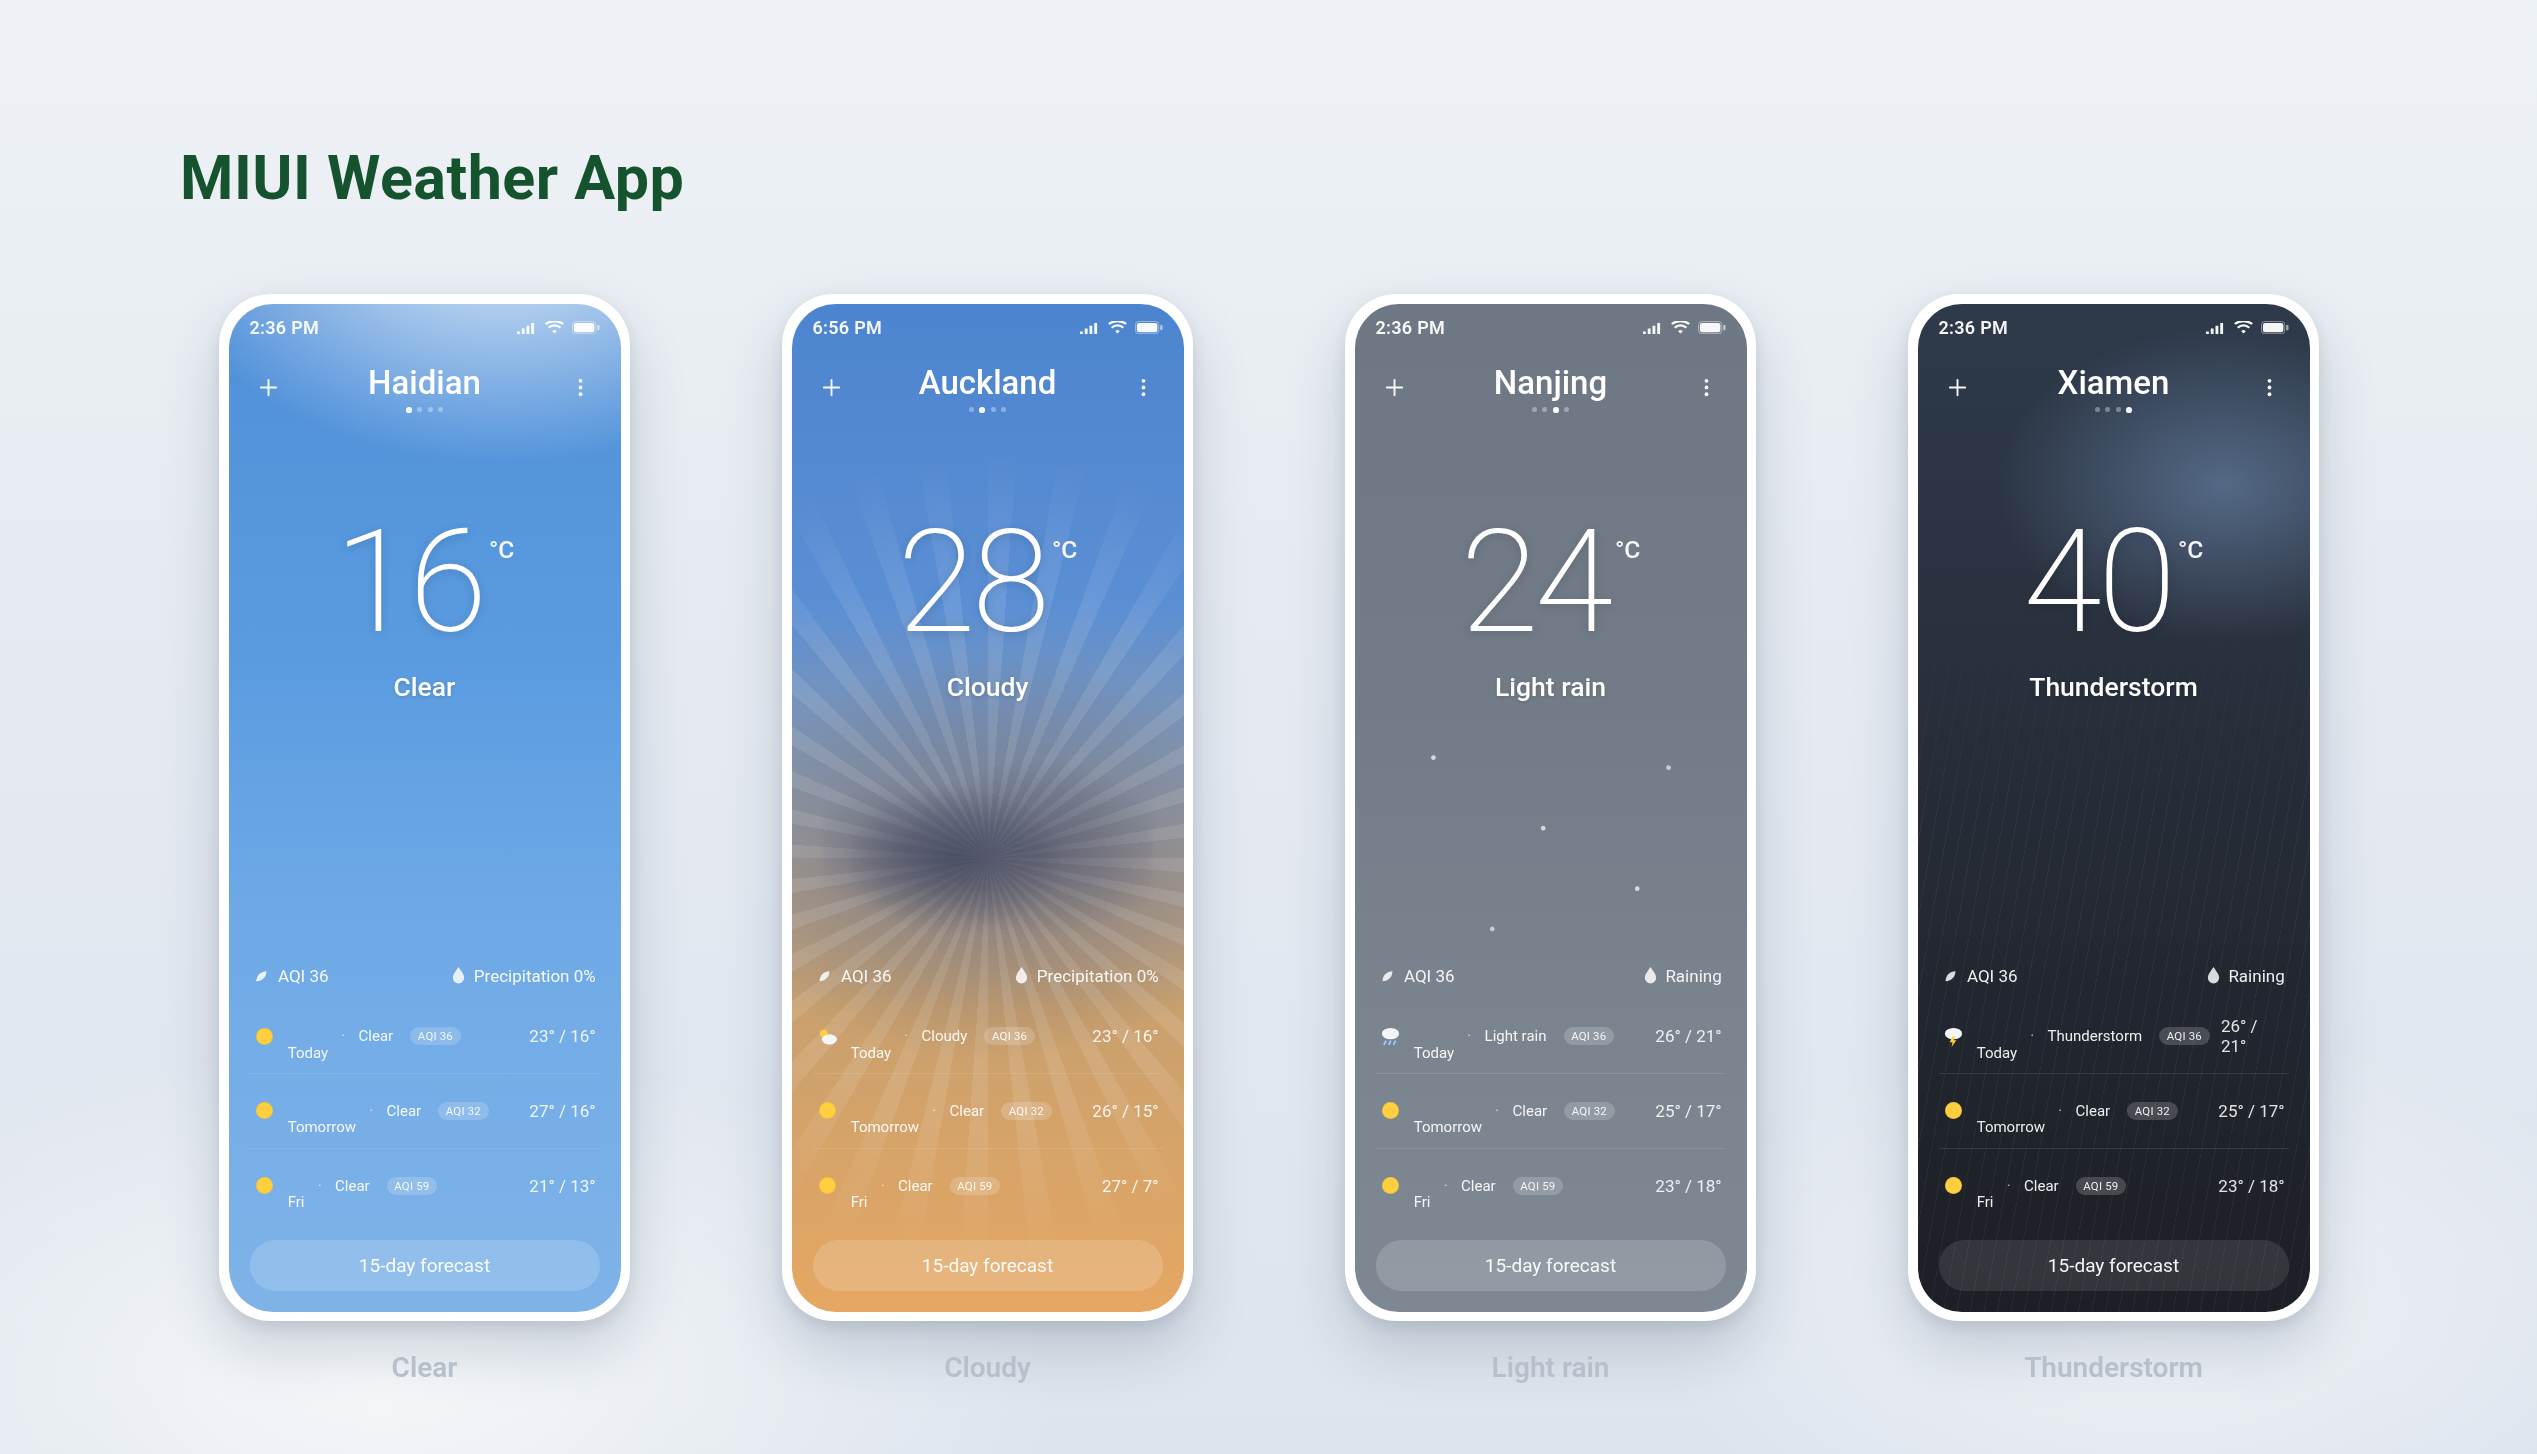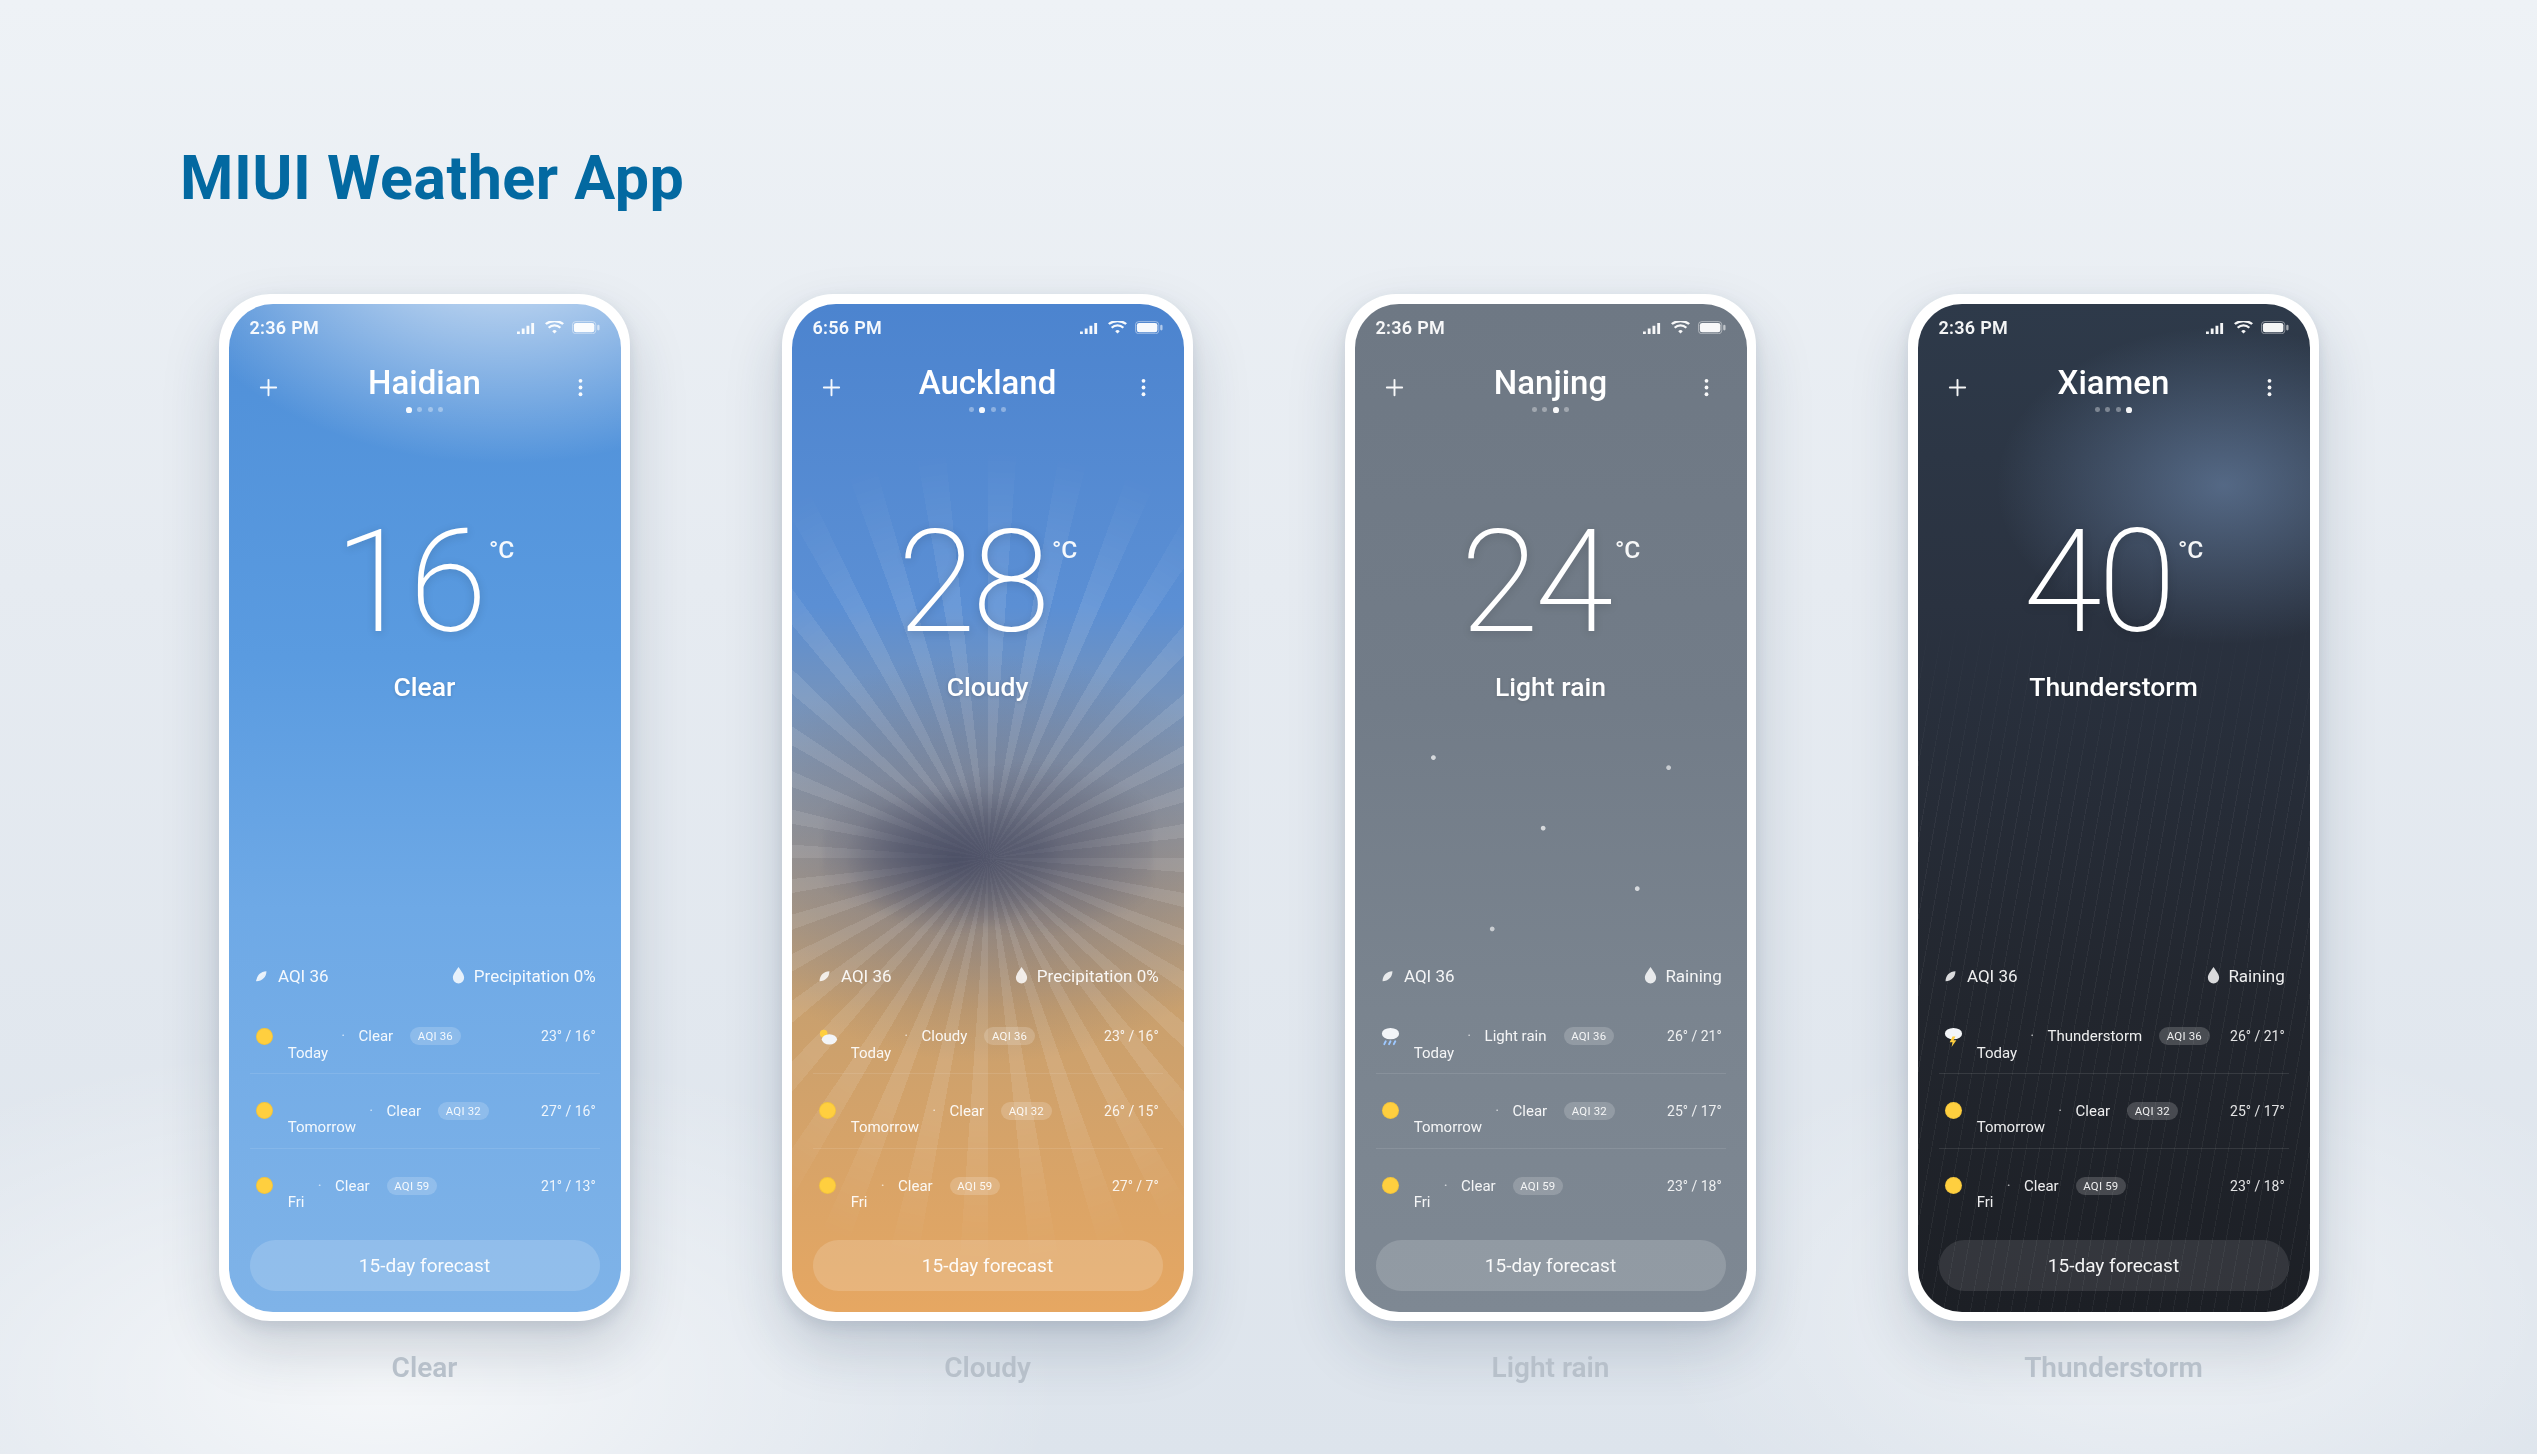--- a/index.html
+++ b/index.html
@@ -11,21 +11,21 @@
   }
   .bg-haze {
     position:absolute; inset:0;
     background:
       radial-gradient(1137px 568px at 15% 95%, rgba(255,255,255,.7), transparent 60%),
       radial-gradient(852px 474px at 85% 90%, rgba(255,255,255,.5), transparent 60%);
     pointer-events:none;
   }
   .title {
     position:absolute; left:180px; top:142px;
-    font-size:61px; font-weight:700; color:#0369a1;
+    font-size:61px; font-weight:700; color:#14532d;
     letter-spacing:0.5px;
   }
   .stage {
     position:absolute; left:0; right:0; top:294px;
     display:flex; justify-content:center; gap:152px;
   }
   
   .phone {
     width:411px; height:1027px;
     border-radius:51px;
@@ -158,21 +158,21 @@
   .fc-icon { width:23px; height:23px; flex:none; display:flex; align-items:center; justify-content:center; }
   .fc-day  { flex:none;margin-top:33px; }
   .fc-sep  { flex:none; opacity:.7; padding:0 1.9px; }
   .fc-cond { flex:none; }
   .aqi-pill {
     flex:none; margin-left:5.7px;
     font-size:11.4px; padding:1.9px 7.6px; border-radius:9.5px;
     background:rgba(255,255,255,.18); color:rgba(255,255,255,.9);
     letter-spacing:0.2px;
   }
-  .fc-temps { margin-left:auto; font-size:14px; opacity:.95; }
+  .fc-temps { margin-left:auto; font-size:17px; opacity:.95; }
 
   .forecast-btn {
     margin-top:17px;
     height:51px; border-radius:26.5px;
     display:flex; align-items:center; justify-content:center;
     font-size:19px; color:rgba(255,255,255,.95);
     background:rgba(255,255,255,.16);
   }
   .sky-3 .forecast-btn { background:rgba(255,255,255,.10); }
 

